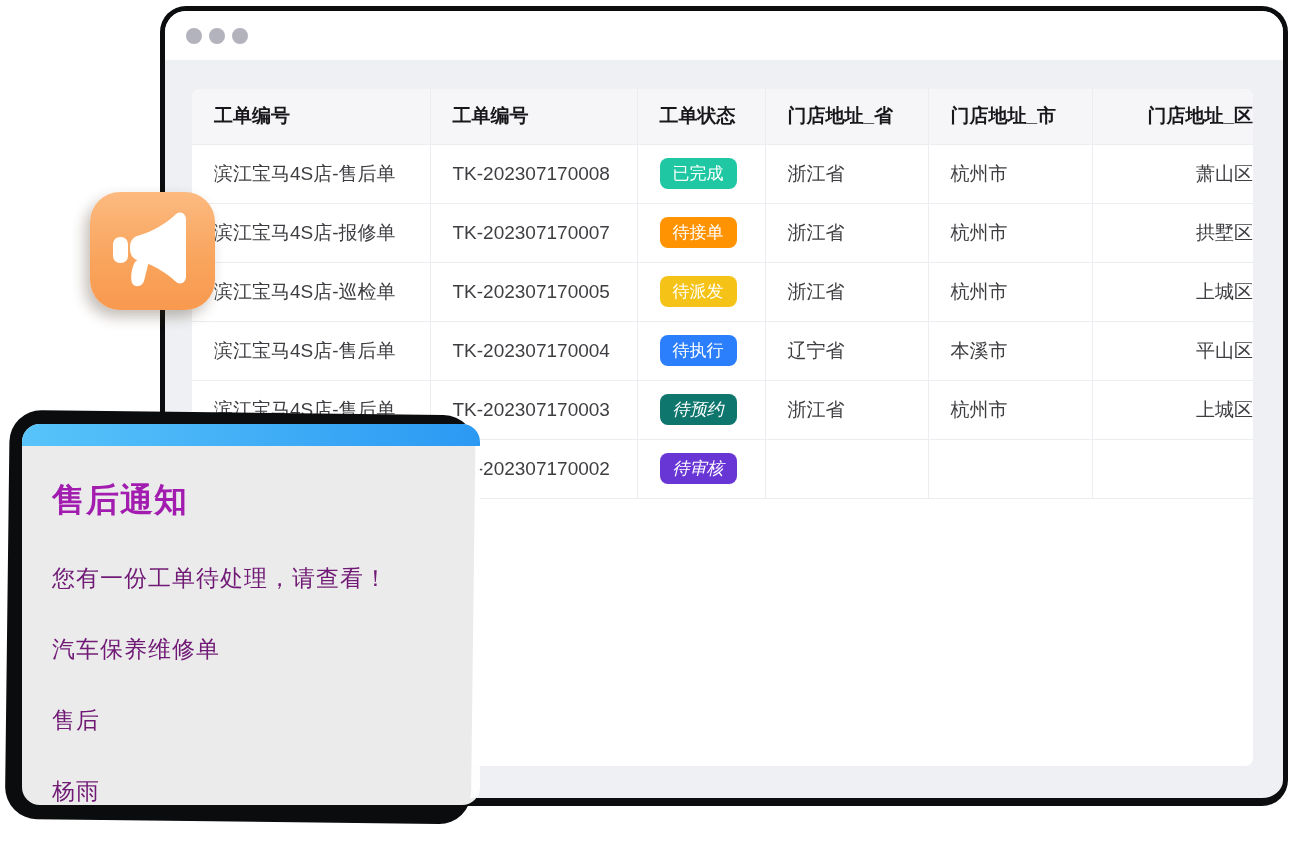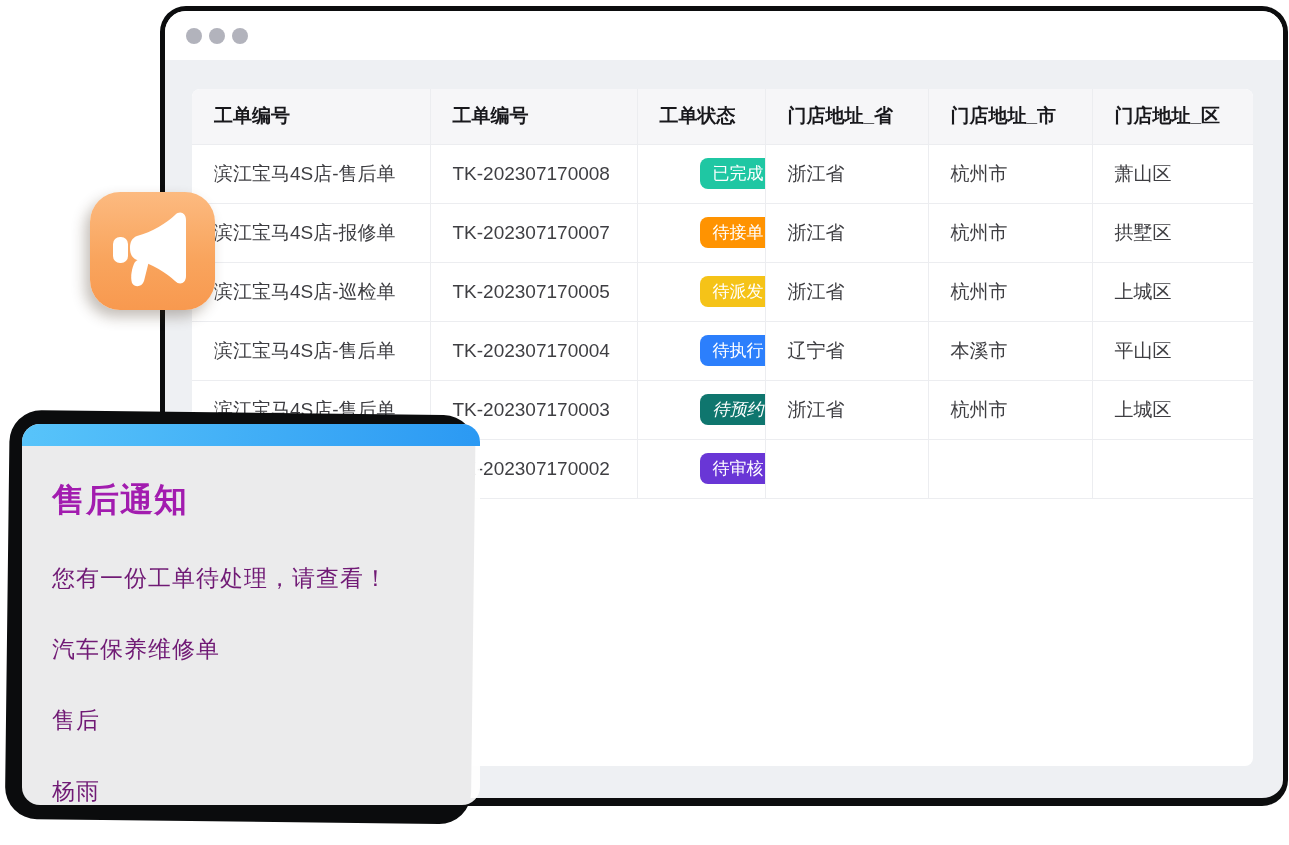--- a/index.html
+++ b/index.html
@@ -26,24 +26,24 @@
     background:#ffffff; border-radius:8px; overflow:hidden;
   }
   table { border-collapse:collapse; width:1061px; table-layout:fixed; }
   th, td {
     height:59px; padding:0 0 0 22px; text-align:left; vertical-align:middle;
     font-size:19px; color:#3e3e42; background:#fff;
     border-right:1px solid #ecedf0; border-bottom:1px solid #ecedf0;
     white-space:nowrap; overflow:hidden;
   }
   th { height:55px; background:#f6f6f8; color:#18181c; font-weight:700; }
-  th:last-child, td:last-child { border-right:none; }
+  th:last-child, td:last-child { border-right:none;text-align:right; }
   .badge {
     display:inline-block; padding:7px 13px; border-radius:8px;
-    color:#ffffff; font-size:17px; font-weight:500; line-height:1;margin-left:40px;
+    color:#ffffff; font-size:17px; font-weight:500; line-height:1;
   }
 
   
   .megaphone {
     position:absolute; left:90px; top:192px; width:125px; height:118px;
     border-radius:30px;
     background:linear-gradient(180deg,#fcba80 0%,#f9a55e 55%,#f8994f 100%);
     box-shadow:-5px 7px 14px rgba(60,40,20,0.30);
   }
   .megaphone svg { position:absolute; left:0; top:0; width:100%; height:100%; }
@@ -133,21 +133,21 @@
                 <td>滨江宝马4S店-售后单</td>
                 <td>TK-202307170003</td>
                 <td><span class="badge" style="background: #0f766e; font-style: italic;">待预约</span></td>
                 <td>浙江省</td>
                 <td>杭州市</td>
                 <td>上城区</td>
               </tr>
               <tr>
                 <td>滨江宝马4S店-售后单</td>
                 <td>TK-202307170002</td>
-                <td><span class="badge" style="background: rgb(105, 54, 214);">待审核</span></td>
+                <td><span class="badge" style="background: rgb(105, 54, 214); font-style: italic;">待审核</span></td>
                 <td></td>
                 <td></td>
                 <td></td>
               </tr>
             </tbody>
         </table>
       </div>
     </div>
   </div>
 

